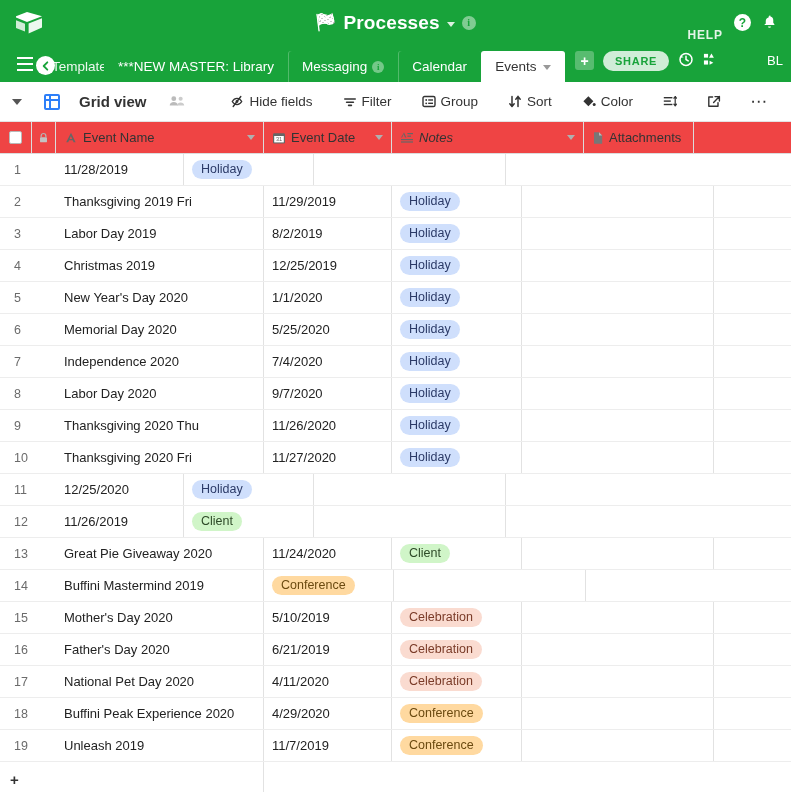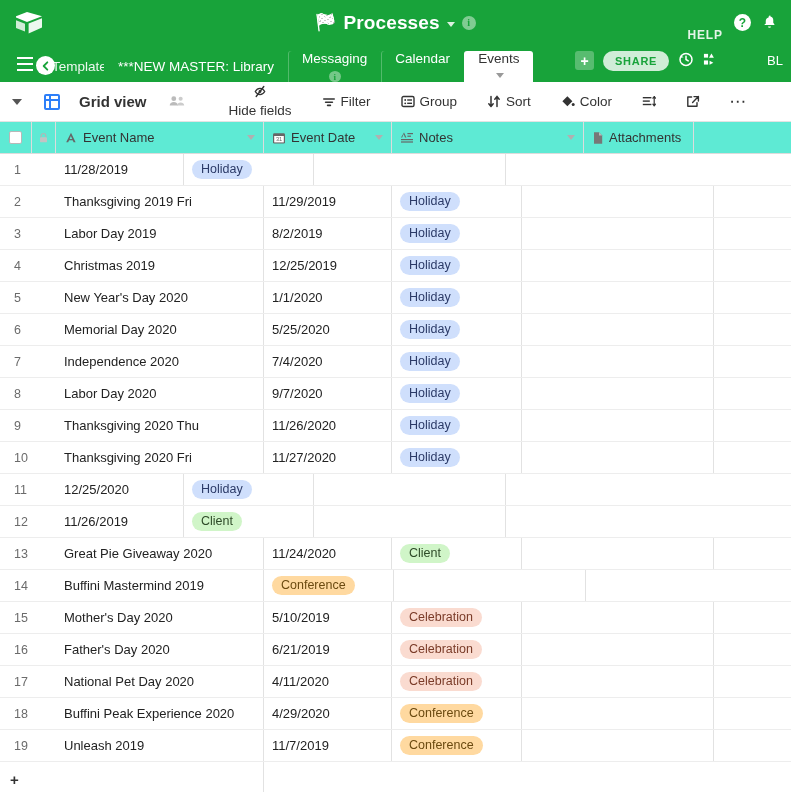--- a/index.html
+++ b/index.html
@@ -91,21 +91,21 @@
     height: 31px;
     display: flex; align-items: center;
     gap: 5px;
     padding: 0 14px;
     color: #fff;
     font-size: 13.5px;
     white-space: nowrap;
     border-radius: 3px 3px 0 0;
     position: relative;
   }
-  .tab + .tab { box-shadow: inset 1px 0 0 rgba(255,255,255,.25); flex-direction: column; }
+  .tab + .tab { box-shadow: inset 1px 0 0 rgba(255,255,255,.25); }
   .tab.clipped {
     overflow: hidden;
     width: 62px;
     padding-left: 10px;
     padding-right: 0;
     color: rgba(255,255,255,.92);
   }
   .tab.active {
     background: #fff;
     color: #333;
@@ -202,51 +202,51 @@
     margin-left: 7px;
   }
   .collab-ic { margin-left: 10px; font-size: 13px; color: #aaa; }
   .tb-item {
     display: flex; align-items: center; gap: 5px;
     font-size: 13.5px; color: #333;
     padding: 5px 9px;
     border-radius: 3px;
     white-space: nowrap;
   }
-  .tb-group-start { margin-left: 22px; flex-direction: column; }
+  .tb-group-start { margin-left: 22px; }
   .ic { display: inline-flex; align-items: center; justify-content: center; flex: 0 0 auto; }
   .tb-dots { font-size: 17px; color: #333; letter-spacing: 1px; line-height: 1; padding: 0 8px; }
 
   
   .grid-wrap { position: relative; background: #fff; }
   .grid-row { display: flex; height: 32px; }
   .header-row {
     height: 32px;
-    background: #5eead4;
+    background: #ef4444;
     border-bottom: 1px solid #dcdcdc;
     font-size: 13px;
     color: #333;
   }
   .cell {
     display: flex; align-items: center;
     border-right: 1px solid #e2e2e2;
     padding: 0 8px;
     font-size: 13px;
     color: #222;
     overflow: hidden;
     white-space: nowrap;
     flex: 0 0 auto;
   }
   .header-row .cell { border-right: 1px solid #dcdcdc; }
   .c-check { width: 32px; justify-content: center; padding: 0; border-right: none; }
   .c-lock  { width: 24px; justify-content: center; padding: 0; border-right: none; color: #b5b5b5; font-size: 11px; }
   .c-name  { width: 208px; }
   .c-date  { width: 128px; }
   .c-type  { width: 130px; }
-  .c-notes { width: 192px; }
+  .c-notes { width: 192px; font-style: italic; }
   .c-attach{ width: 110px; border-right: none; }
   .row-num { width: 56px; padding-left: 14px; color: #6b6b6b; font-size: 12.5px; border-right: none; display:flex; align-items:center; }
   .body-row { border-bottom: 1px solid #ededed; }
   .chk {
     width: 13px; height: 13px;
     border: 1px solid #b8b8b8;
     border-radius: 2px;
     background: #fff;
   }
   .fname { font-size: 13px; color: #333; margin-left: 5px; }

